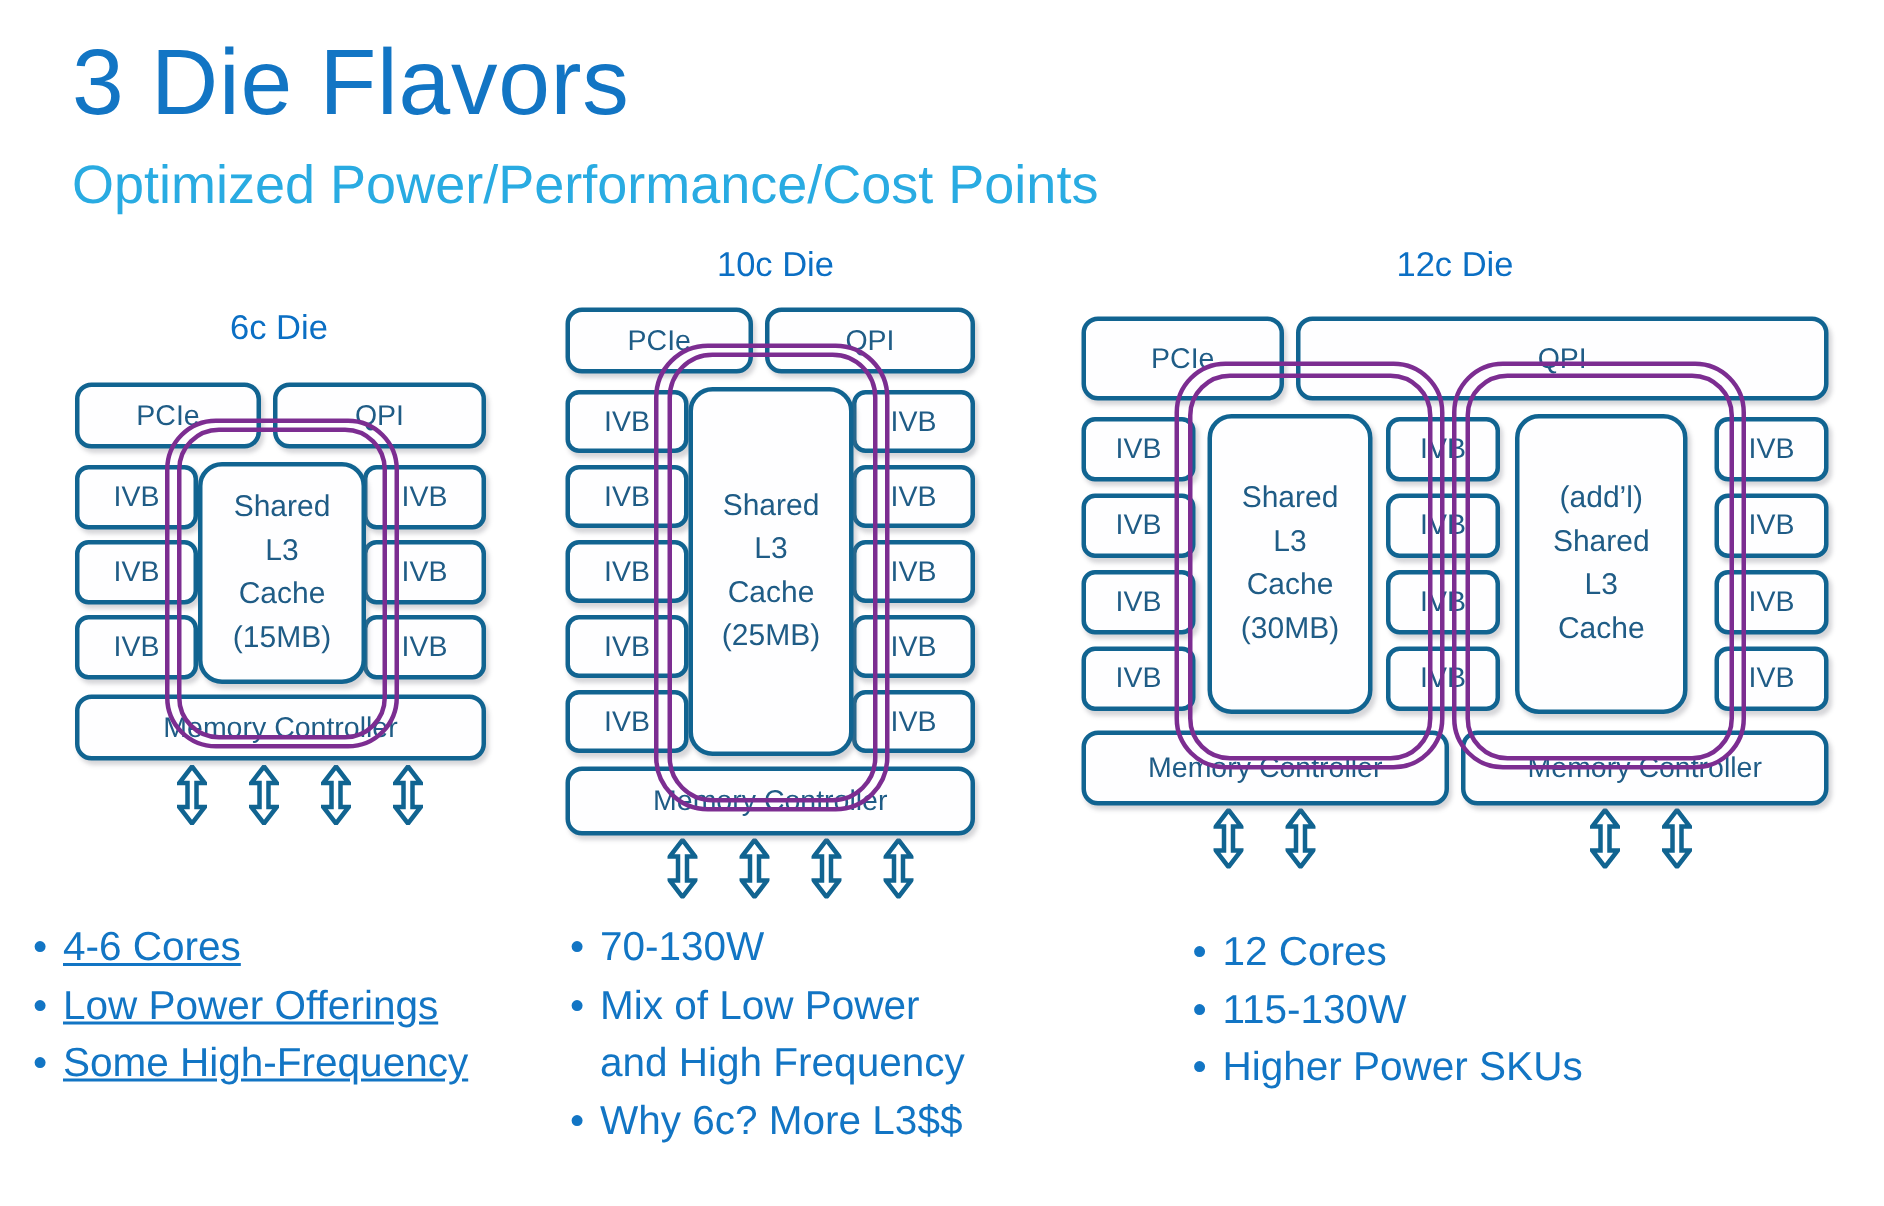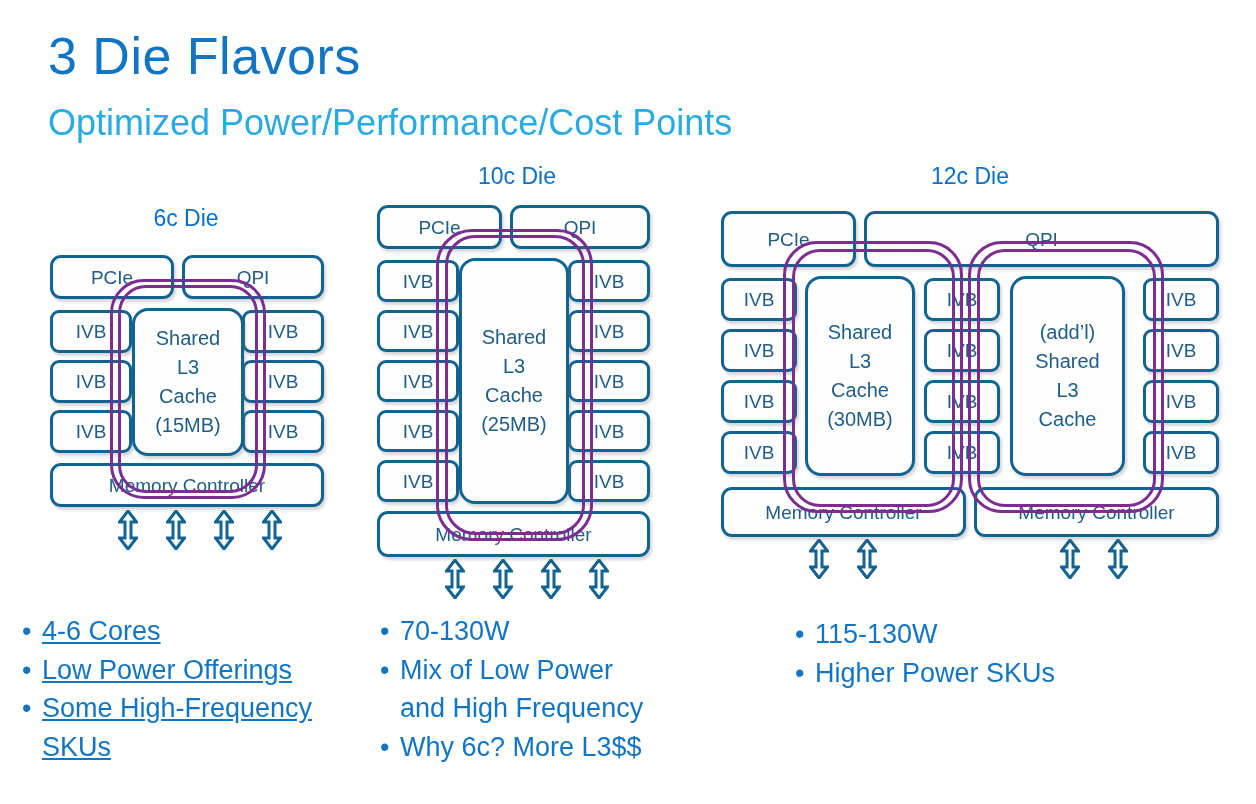--- a/index.html
+++ b/index.html
@@ -14,21 +14,21 @@
     overflow: hidden;
     font-family: "Liberation Sans", sans-serif;
     -webkit-font-smoothing: antialiased;
   }
 
   
   .title {
     position: absolute;
     left: 48px;
     top: 22px;
-    font-size: 52px;
+    font-size: 62px;
     line-height: 68px;
     font-weight: 300;
     letter-spacing: 0.5px;
     color: #1275c4;
     white-space: nowrap;
   }
   .subtitle {
     position: absolute;
     left: 48px;
     top: 102px;
@@ -314,26 +314,26 @@
           <path d="M10 1 L18.5 12 L13 12 L13 28 L18.5 28 L10 39 L1.5 28 L7 28 L7 12 L1.5 12 Z" fill="#ffffff" stroke="#116491" stroke-width="3"></path>
         </svg>
     </div>
   </div>
 </div>
 
 <div class="bullets" style="left:22px; top:612px; width:340px;text-decoration:underline;">
   <div class="li">4-6 Cores</div>
   <div class="li">Low Power Offerings</div>
   <div class="li">Some High-Frequency</div>
-  <div class="li cont">SKUs</div>
 </div>
 
 <div class="bullets" style="left:380px; top:612px; width:330px;">
   <div class="li">70-130W</div>
   <div class="li">Mix of Low Power</div>
   <div class="li cont">and High Frequency</div>
   <div class="li">Why 6c? More L3$$</div>
 </div>
 
 <div class="bullets" style="left:795px; top:615px; width:400px;">
+  <div class="li">12 Cores</div>
   <div class="li">115-130W</div>
   <div class="li">Higher Power SKUs</div>
 </div>
 
 </body></html>

